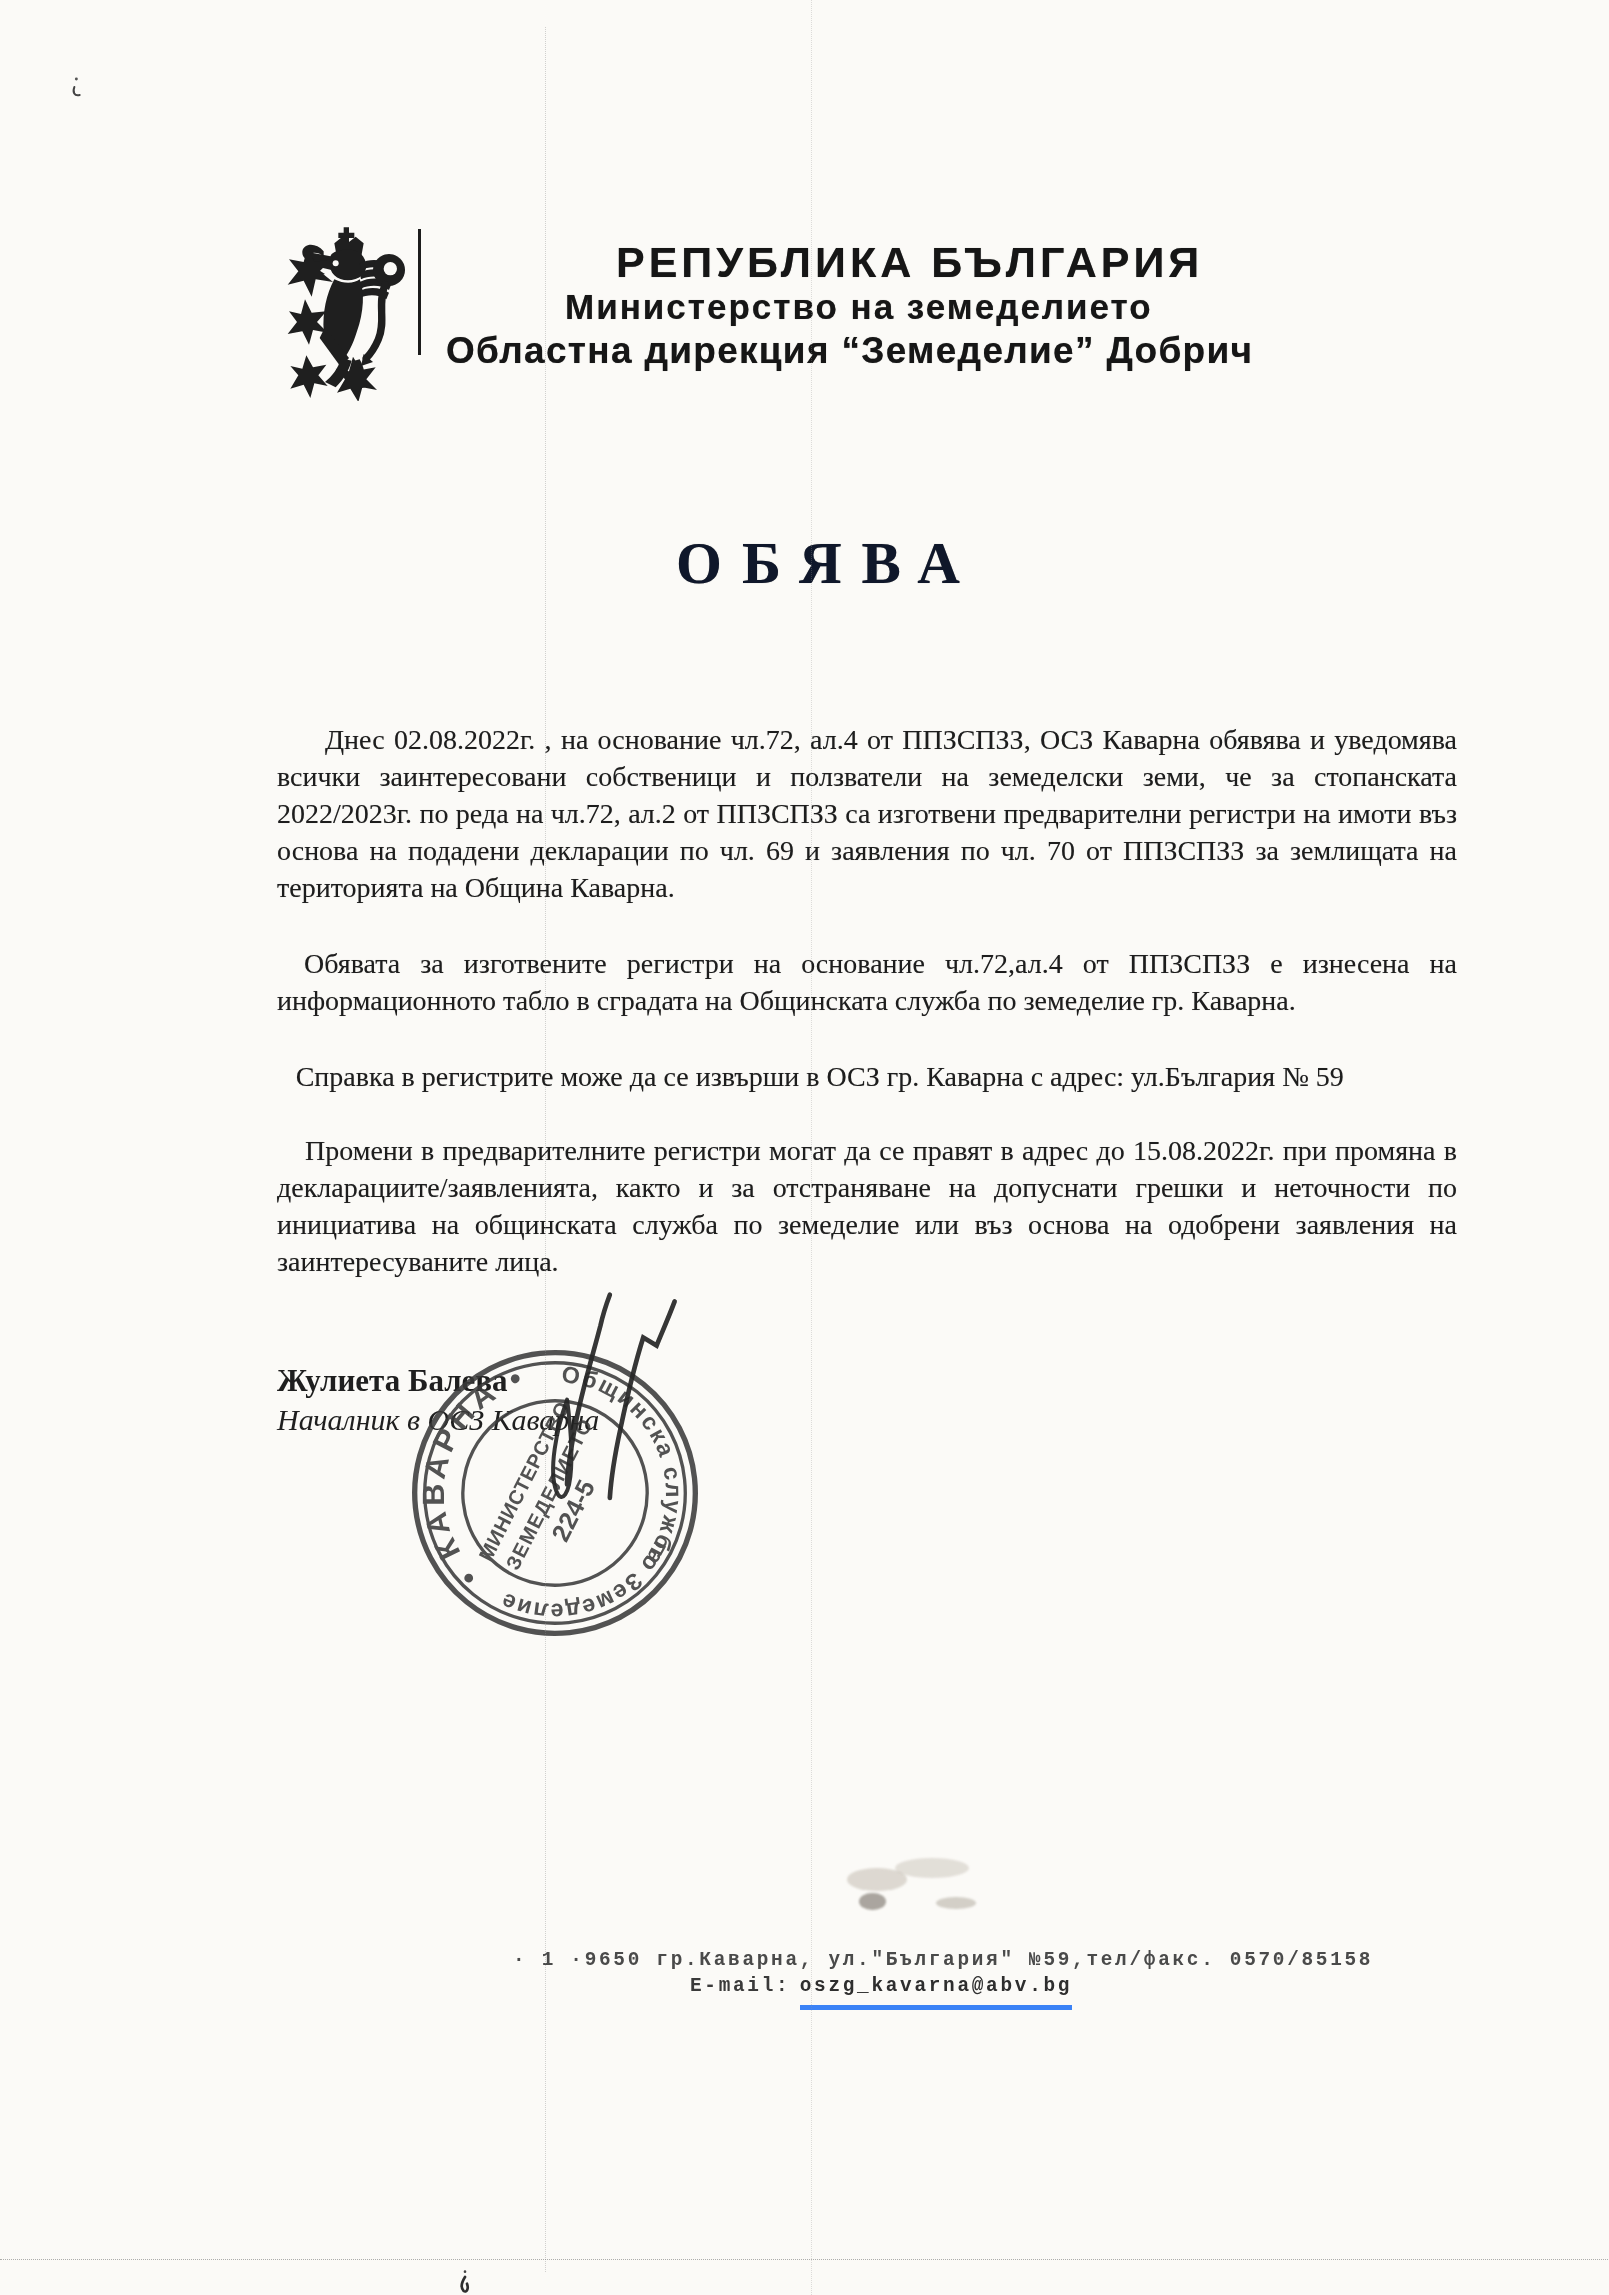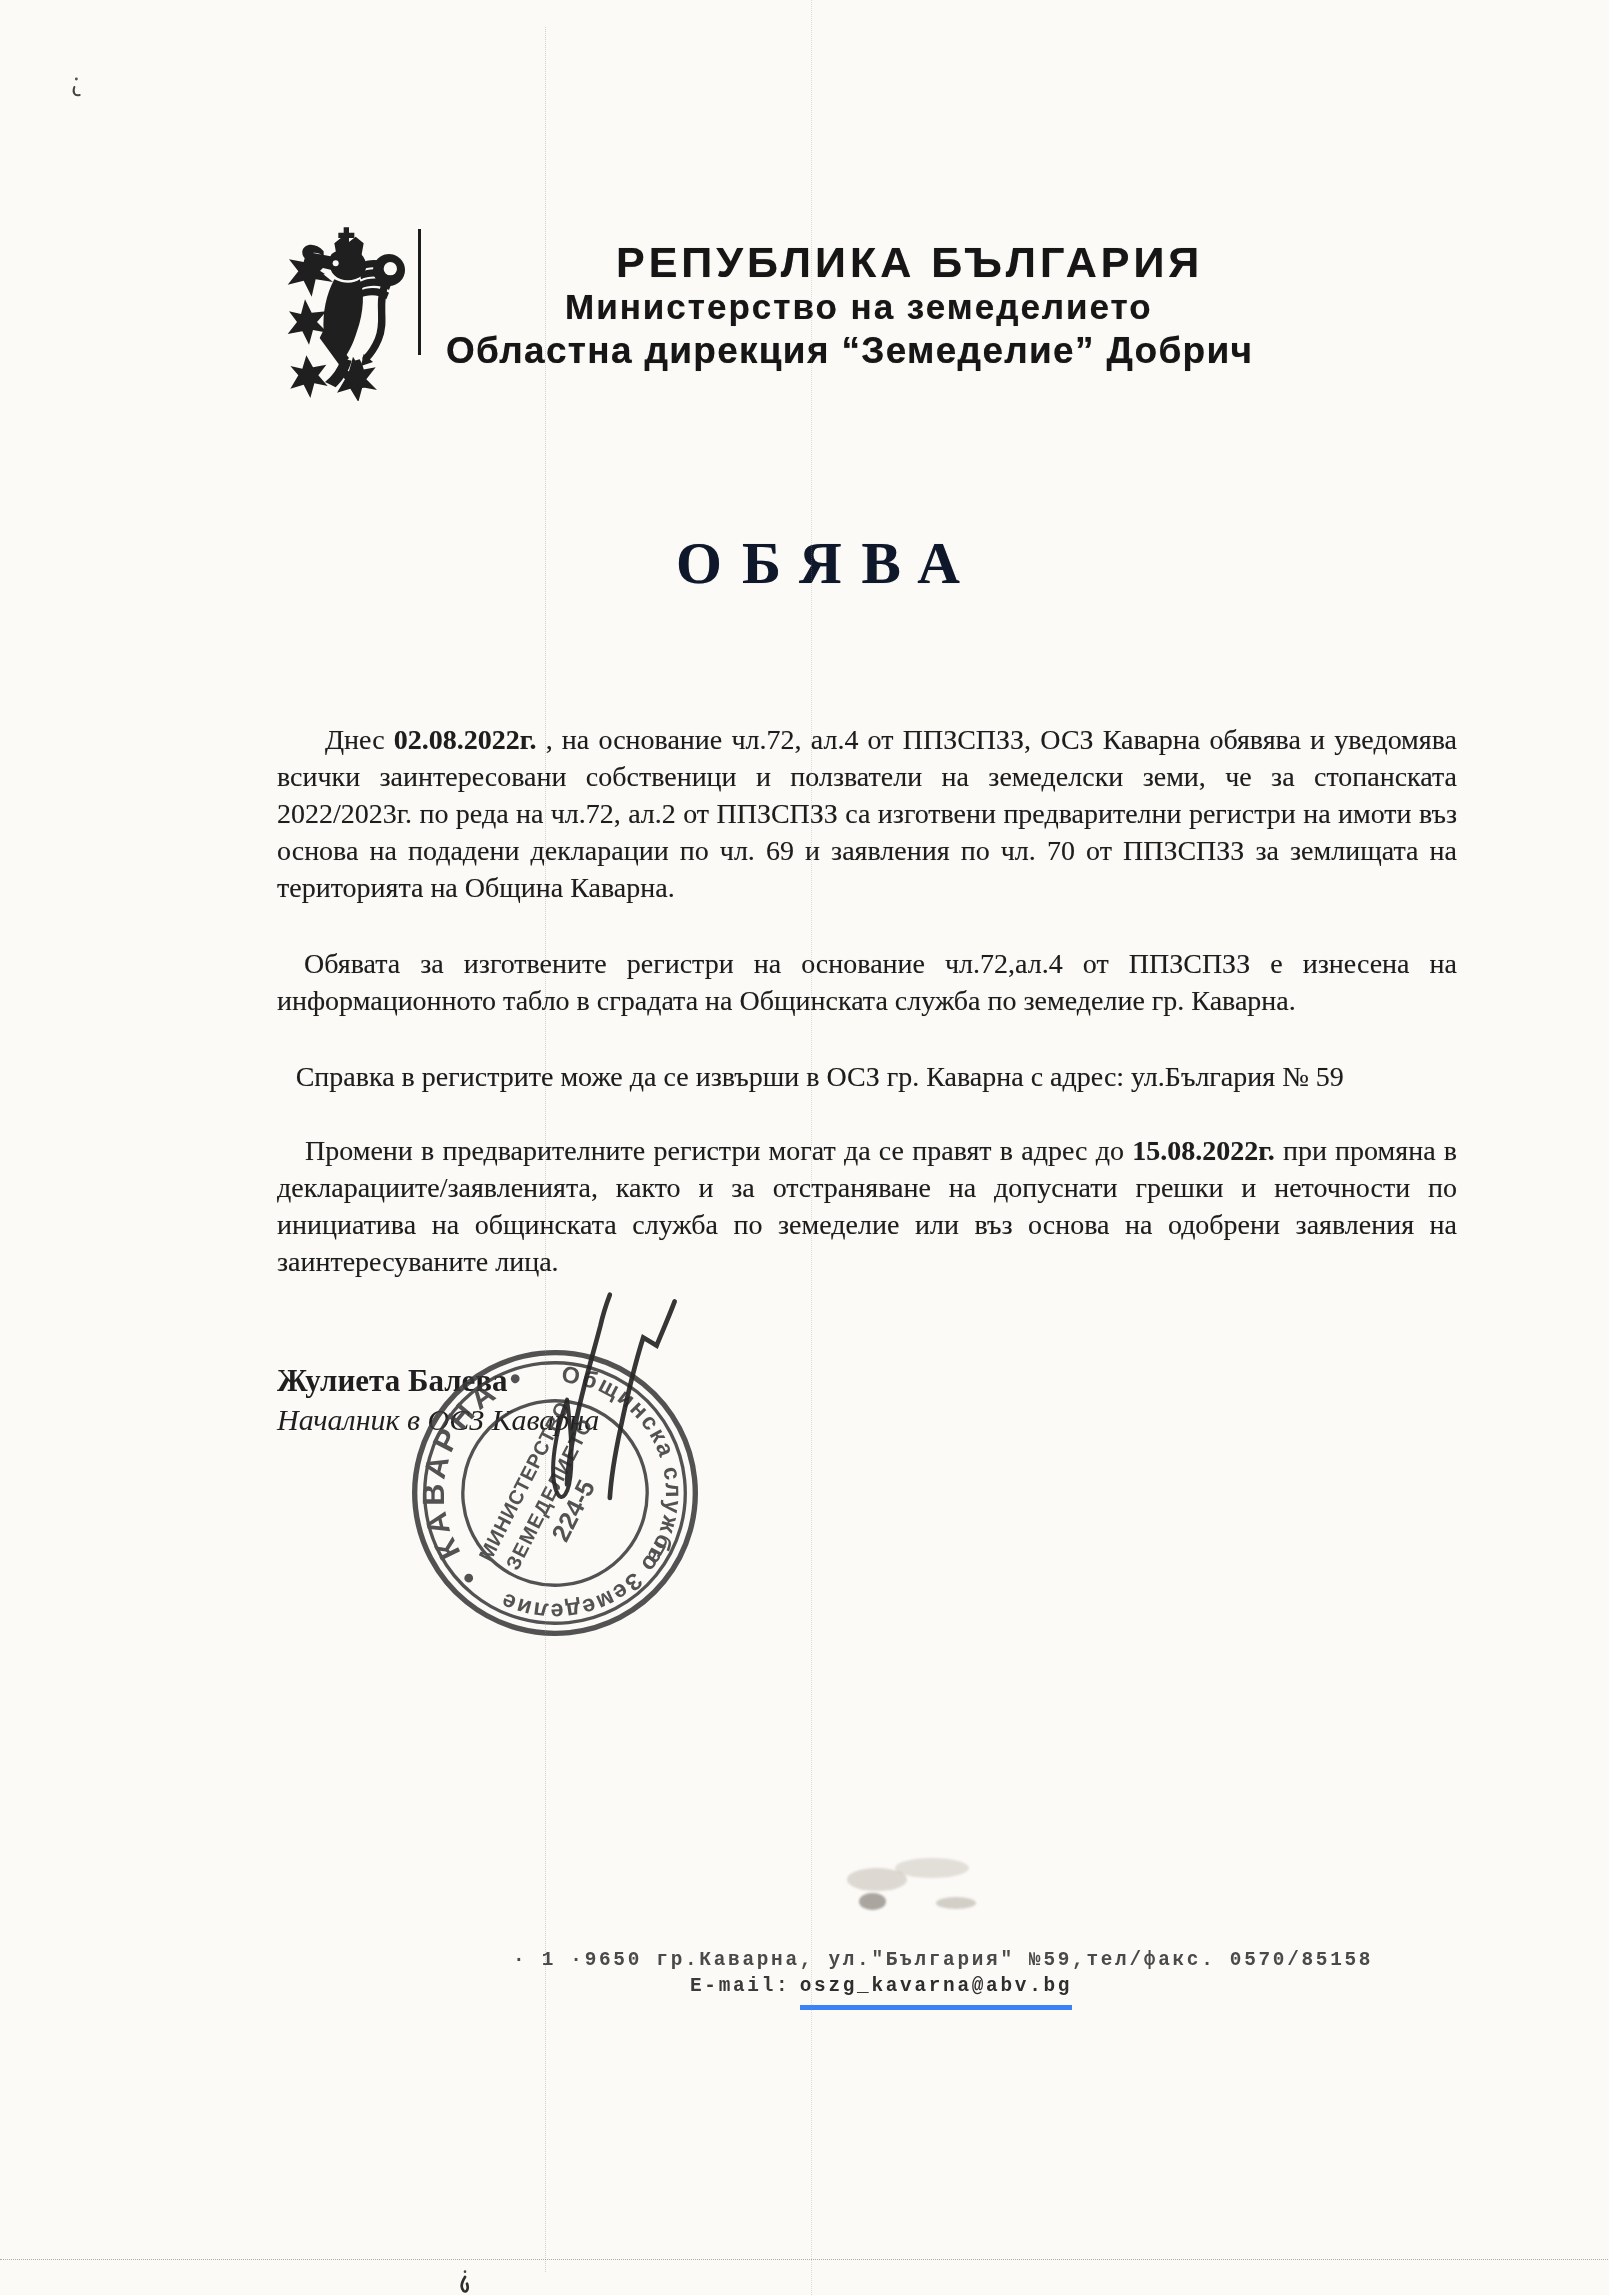--- a/index.html
+++ b/index.html
@@ -45,21 +45,21 @@
     font-size:28px;line-height:37px;
     text-align:justify;
     color:#1d1d1d;
     text-shadow:0 0 0.7px rgba(20,20,20,.35);
   }
   .body-block p{margin:0;}
   .p1{text-indent:48px;}
   .p2{margin-top:39px !important;text-indent:27px;}
   .p3{margin-top:39px !important;text-indent:18.7px;white-space:nowrap;}
   .p4{margin-top:37px !important;text-indent:28px;}
-  .bdate{font-weight:700;}
+  .bdate{font-weight:400;}
   
   .sig-name{left:277px;top:1363px;font-size:31px;font-weight:700;white-space:nowrap;text-align:center;}
   .sig-role{left:277px;top:1403px;font-size:30px;font-style:italic;white-space:nowrap;}
   
   .foot{
     font-family:"Liberation Mono", monospace;
     font-weight:700;
     white-space:nowrap;
     color:var(--footer_ink);
   }

